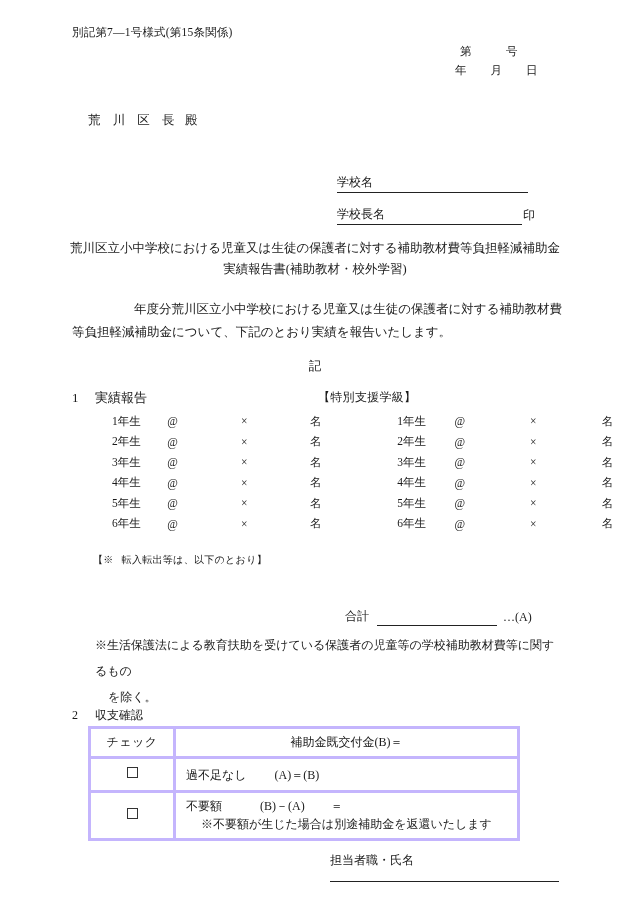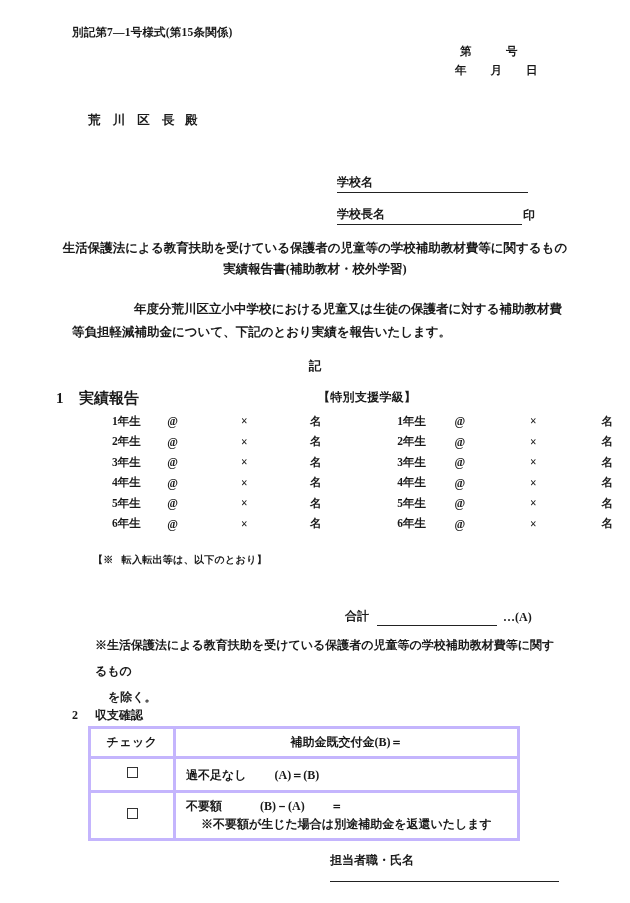--- a/index.html
+++ b/index.html
@@ -12,21 +12,20 @@
     height: 903px;
     font-family: "Liberation Serif", "DejaVu Serif", serif;
     color: #1a1a1a;
     position: relative;
     overflow: hidden;
   }
   .page {
     position: relative;
     width: 630px;
     height: 903px;
-    font-weight: bold;
   }
   .abs { position: absolute; }
 
   
   .form-no {
     left: 72px; top: 25px;
     font-size: 11.5px;
     letter-spacing: 0.2px;
     white-space: nowrap;
   }
@@ -98,22 +97,22 @@
 
   .kiji {
     left: 0; top: 358px;
     width: 630px;
     text-align: center;
     font-size: 12.5px;
   }
 
   
   .sec1-head {
-    left: 56px; top: 389px;
-    font-size: 15px;
+    left: 72px; top: 389px;
+    font-size: 13px;
     white-space: nowrap;
   }
   .sec1-head .num { display: inline-block; width: 23px; }
   .sec-special {
     left: 318px; top: 389px;
     font-size: 12px;
     white-space: nowrap;
     letter-spacing: 0.3px;
   }
 
@@ -251,21 +250,21 @@
     <span class="field-rule"></span>
   </div>
 
   <div class="abs field-row principal-name">
     <span class="field-label">学校長名</span>
     <span class="field-rule"></span>
     <span class="field-seal">印</span>
   </div>
 
   <div class="abs title-block">
-    <span class="title-line">生活保護法による教育扶助を受けている保護者の児童等の学校補助教材費等に関するもの</span>
+    <span class="title-line">荒川区立小中学校における児童又は生徒の保護者に対する補助教材費等負担軽減補助金</span>
     <span class="title-line">実績報告書(補助教材・校外学習)</span>
   </div>
 
   <div class="abs body-para"><span class="indent"></span><span>年度分荒川区立小中学校における児童又は生徒の保護者に対する補助教材費等負担軽減補助金について、下記のとおり実績を報告いたします。</span></div>
 
   <div class="abs kiji">記</div>
 
   <div class="abs sec1-head">
     <span class="num">1</span><span>実績報告</span>
   </div>

